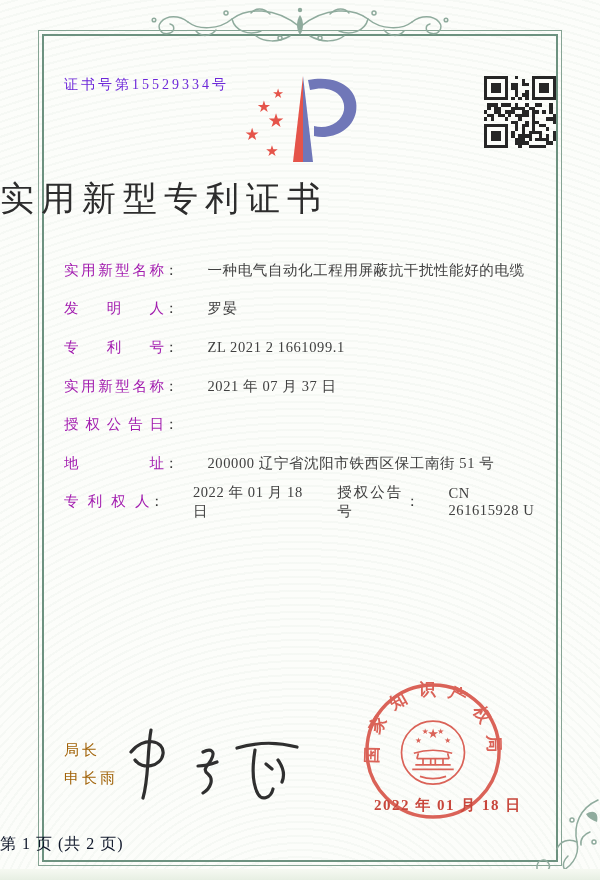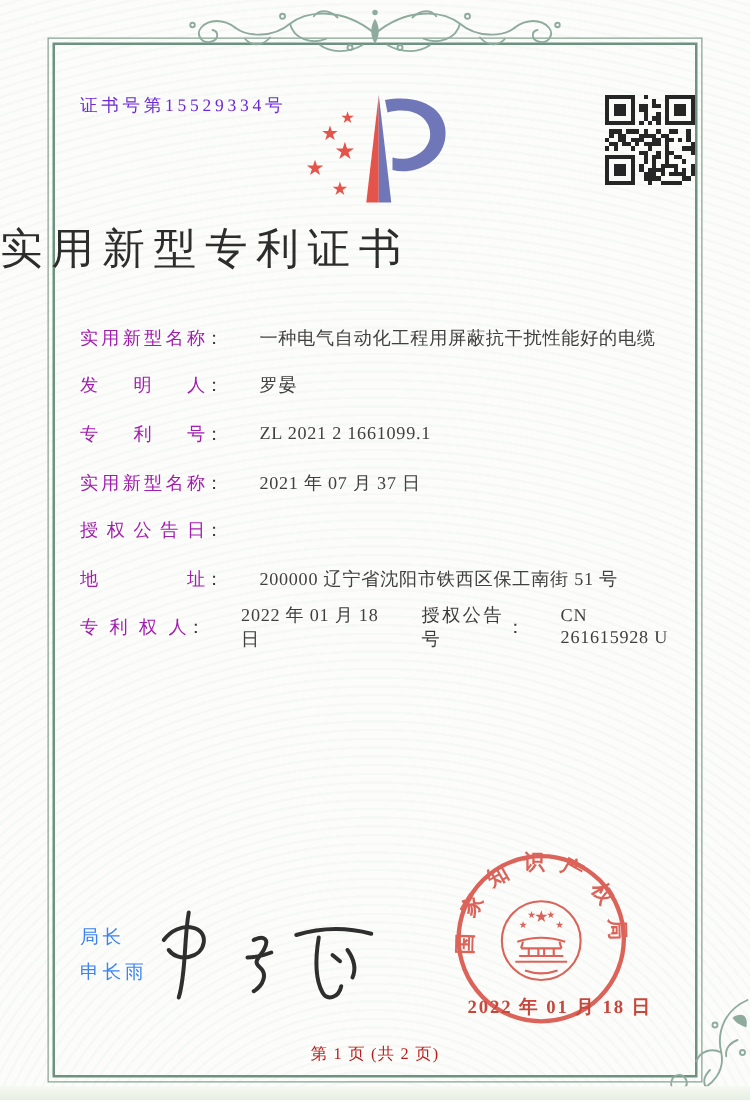--- a/index.html
+++ b/index.html
@@ -55,30 +55,30 @@
   .flabel2{letter-spacing:2px;color:#3c3c3c;}
 
   
   .paras{
     position:absolute;left:64px;top:529px;width:474px;
     font-size:14px;line-height:26.3px;text-align:justify;color:#3f3f3f;
   }
   .paras p{margin:0;text-indent:2em;}
 
   
-  .director{position:absolute;left:64px;top:736px;font-size:15px;letter-spacing:3px;line-height:28px;color:#3b82f6;}
+  .director{position:absolute;left:64px;top:736px;font-size:15px;letter-spacing:3px;line-height:28px;color:#a16207;}
   .signature{position:absolute;left:115px;top:722px;width:205px;height:80px;}
   .seal{position:absolute;left:360px;top:678px;width:146px;height:146px;}
   .seal-date{
     position:absolute;left:374px;top:796px;font-size:15px;color:#c8473c;
     letter-spacing:1.5px;font-weight:600;
   }
   .footer{
-    position:absolute;left:0;right:0;top:834px;text-align:center;
-    font-size:13px;letter-spacing:1px;color:#b91c1c;
+    position:absolute;left:0;right:0;top:834px;
+    font-size:16px;letter-spacing:1px;color:#0f172a;
   }
 </style>
 </head>
 <body>
 
 <div class="sheet">
 
   <div class="frame-outer"></div>
   <div class="frame-inner"></div>
 

